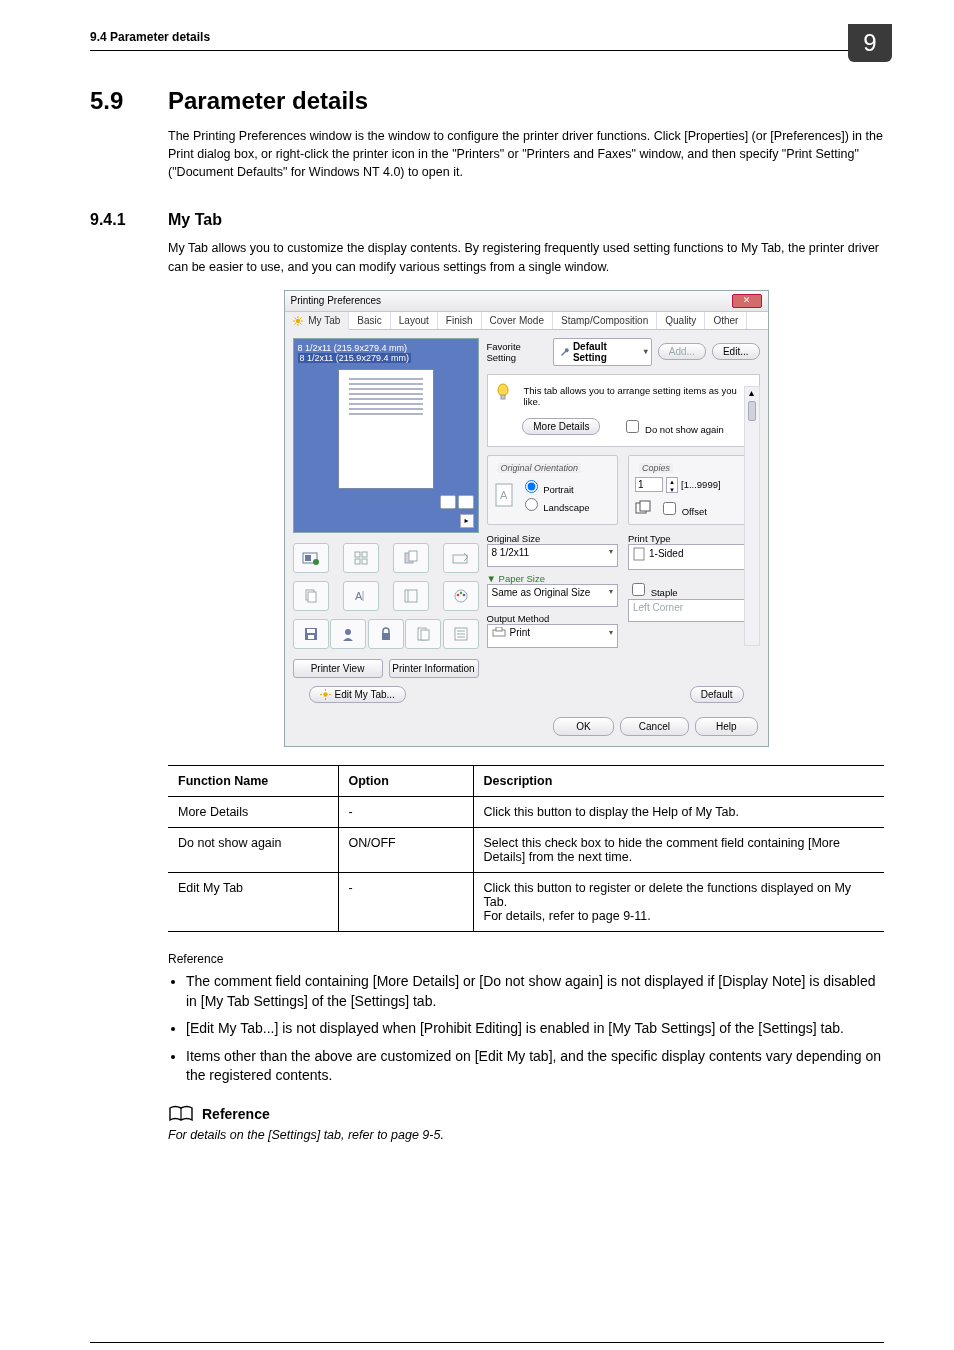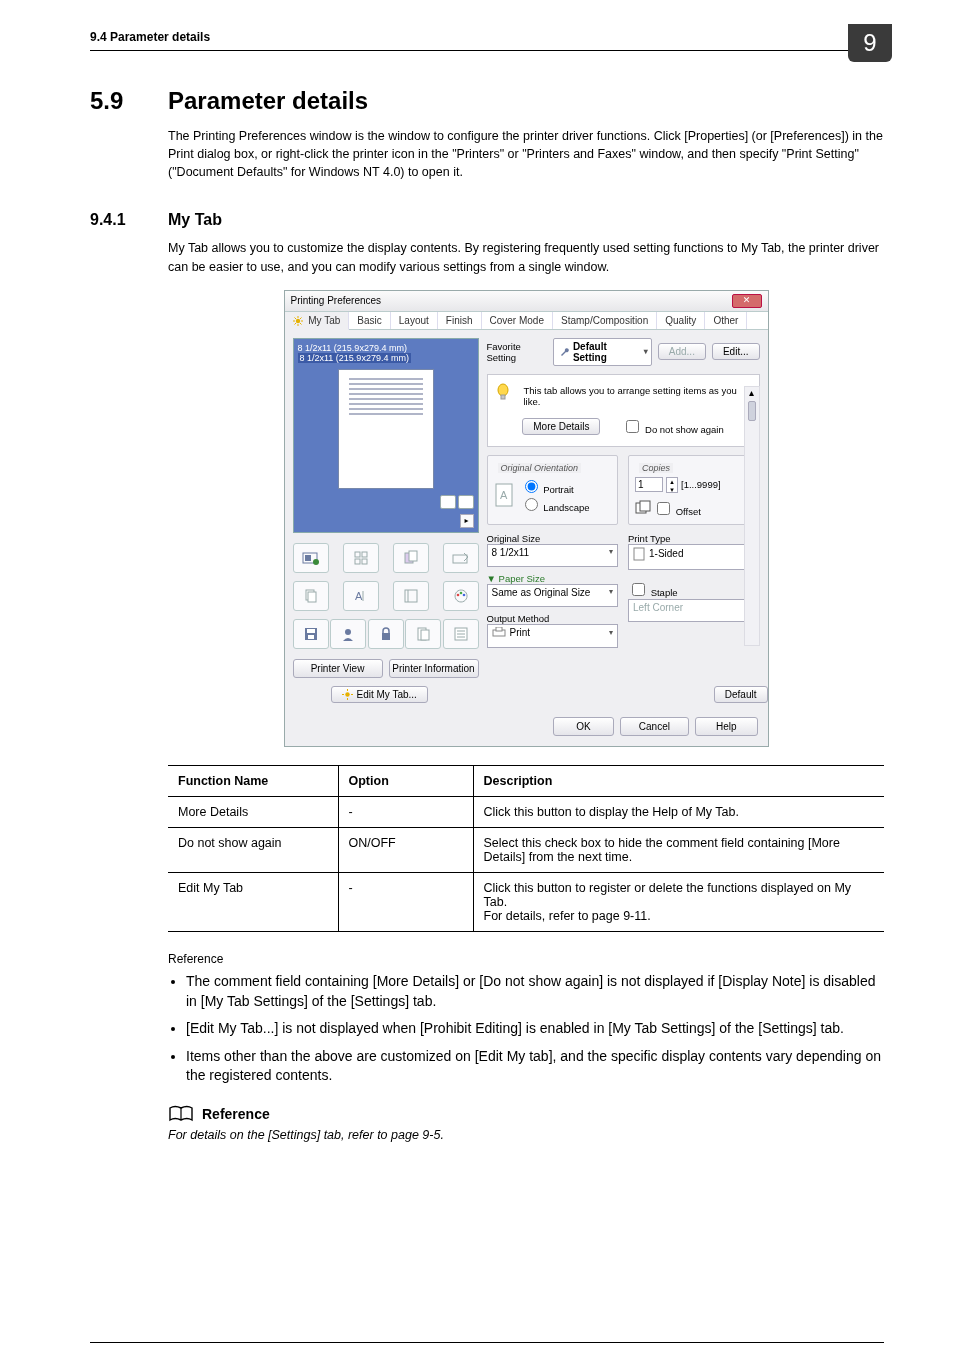--- a/index.html
+++ b/index.html
@@ -154,41 +154,41 @@
     width:36px;height:30px;border:1px solid #bcc;background:#fafafc;border-radius:3px;
     display:flex;align-items:center;justify-content:center;color:#55607a;
   }
   .bottom-btns{ display:flex; gap:6px; margin-top:10px;}
   .winbtn{ flex:1; border:1px solid #aab; background:linear-gradient(#fff,#e5e5ea); border-radius:3px; padding:3px 0; text-align:center;}
 
   .right-col{ flex:1; display:flex;flex-direction:column;gap:8px;}
   .fav-row{ display:flex; align-items:center; gap:6px;}
   .combo{ border:1px solid #aab; background:#fff; padding:2px 14px 2px 4px; border-radius:2px; position:relative; display:inline-flex; align-items:center; gap:4px;font-weight:bold;}
   .combo::after{content:"▾"; position:absolute; right:3px; font-size:8px; color:#555;}
-  .btn-sm{ border:1px solid #aab; background:linear-gradient(#fff,#e5e5ea); padding:2px 10px; border-radius:3px;}
+  .btn-sm{ border:1px solid #aab; background:linear-gradient(#fff,#e5e5ea); padding:2px 10px; border-radius:8px;}
   .btn-sm.disabled{ color:#9aa;}
   .hint-box{ border:1px solid #c9c9d2; background:#fff; padding:10px; position:relative; }
   .bulb{ position:absolute; left:8px; top:8px; width:14px;height:18px; }
   .hint-text{ margin-left:26px; font-size:9.5px;}
   .hint-controls{ display:flex; justify-content:center; align-items:center; gap:22px; margin-top:10px;}
   .right-scroll{ position:absolute; top:56px; bottom:40px; right:8px; width:16px; background:#f1f1f5; border:1px solid #dcdce3;}
   .right-scroll .nub{ width:8px;height:20px;margin:3px auto;background:#cfd2dd;border:1px solid #aab;border-radius:2px;}
   .area-right{ position:relative; }
 
   .group{ border:1px solid #c9c9d2; border-radius:2px; padding:6px; background:#f6f6f9;}
   .group-title{ font-size:9px; color:#555; margin:-12px 0 4px 4px; background:#efeff2; display:inline-block; padding:0 3px;font-style:italic;}
   .two-col{ display:flex; gap:10px; }
   .lab { font-size:9.5px; }
   .sel { border:1px solid #aab; background:#fff; padding:2px 14px 8px 4px; position:relative; display:block;}
   .sel::after{content:"▾"; position:absolute; right:4px; font-size:8px; color:#555;}
   .spin{ display:inline-flex;align-items:center;gap:3px;}
   .spin input{ width:28px;border:1px solid #aab;padding:1px 2px;font-size:10px;}
   .spinbtn{ width:12px;height:16px;border:1px solid #aab;background:#fff;font-size:7px;display:flex;flex-direction:column;}
   .spinbtn span{flex:1;display:flex;align-items:center;justify-content:center;}
-  .dl-footer{ display:flex;align-items:center; gap:8px; padding:0 0 8px;margin-left:46px;}
+  .dl-footer{ display:flex;align-items:center; gap:8px; padding:0 24px 8px;}
   .dl-footer .spacer{flex:1;}
 
   .main-table {
     margin-left: 78px;
     border-collapse: collapse;
     font-size: 12.5px;
     width: calc(100% - 78px);
   }
   .main-table th, .main-table td {
     border-bottom: 1px solid #000;
@@ -430,21 +430,21 @@
           <div class="group" style="flex:1">
             <div class="group-title">Copies</div>
             <div class="spin">
               <input value="1" style="">
               <span class="spinbtn">
                   <span>▴</span>
                   <span>▾</span>
                 </span>
               <span class="lab">[1...9999]</span>
             </div>
-            <div style="display:flex;align-items:center;margin-top:6px">
+            <div style="display:flex;align-items:center;gap:6px;margin-top:6px">
               <svg width="18" height="16">
                   <rect x="1" y="3" width="10" height="10" fill="#fff" stroke="#555"></rect>
                   <rect x="5" y="1" width="10" height="10" fill="#fff" stroke="#555"></rect>
                 </svg>
               <label class="lab"><input type="checkbox" style=""> <span>Offset</span></label>
             </div>
           </div>
         </div>
 
         <div class="two-col">

